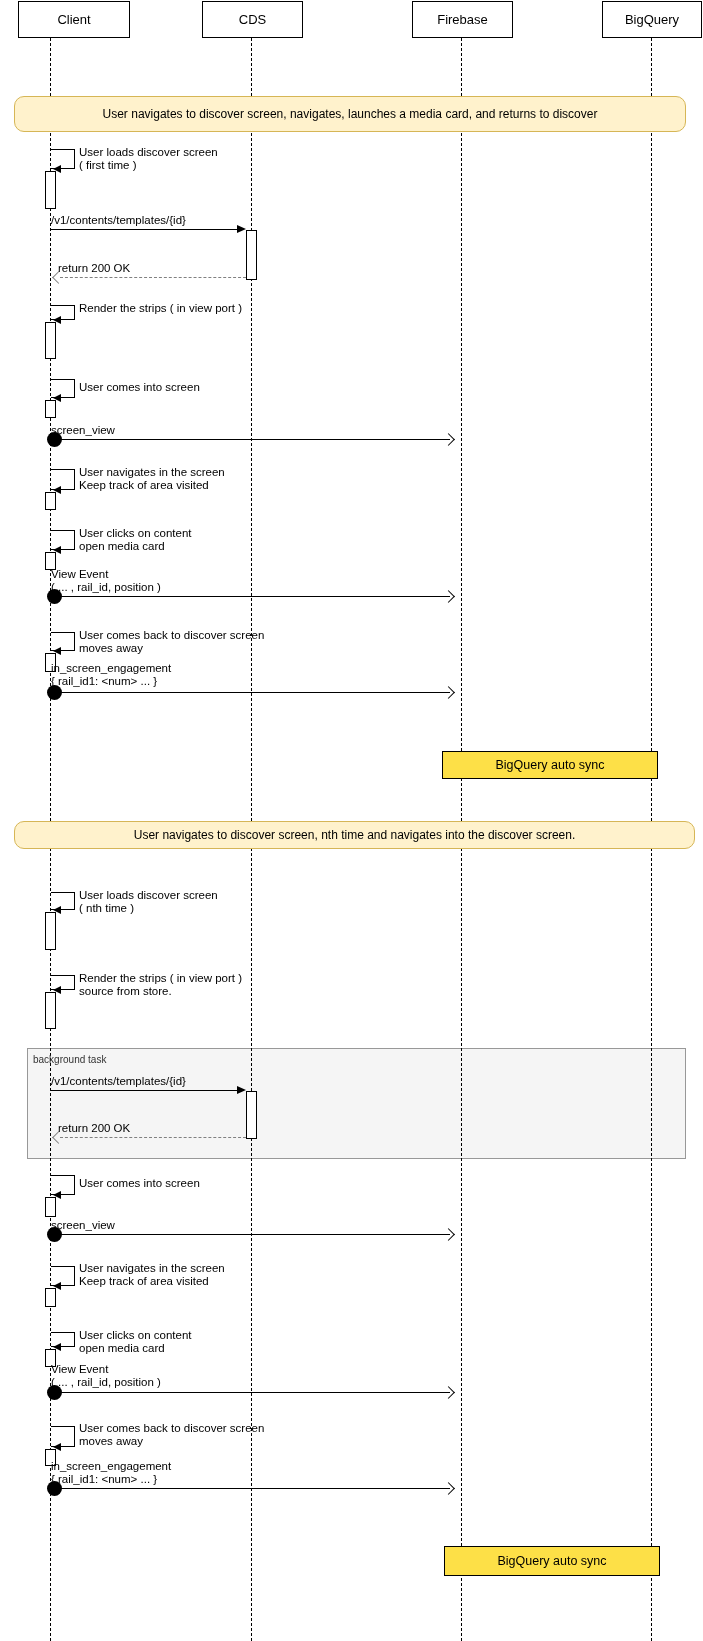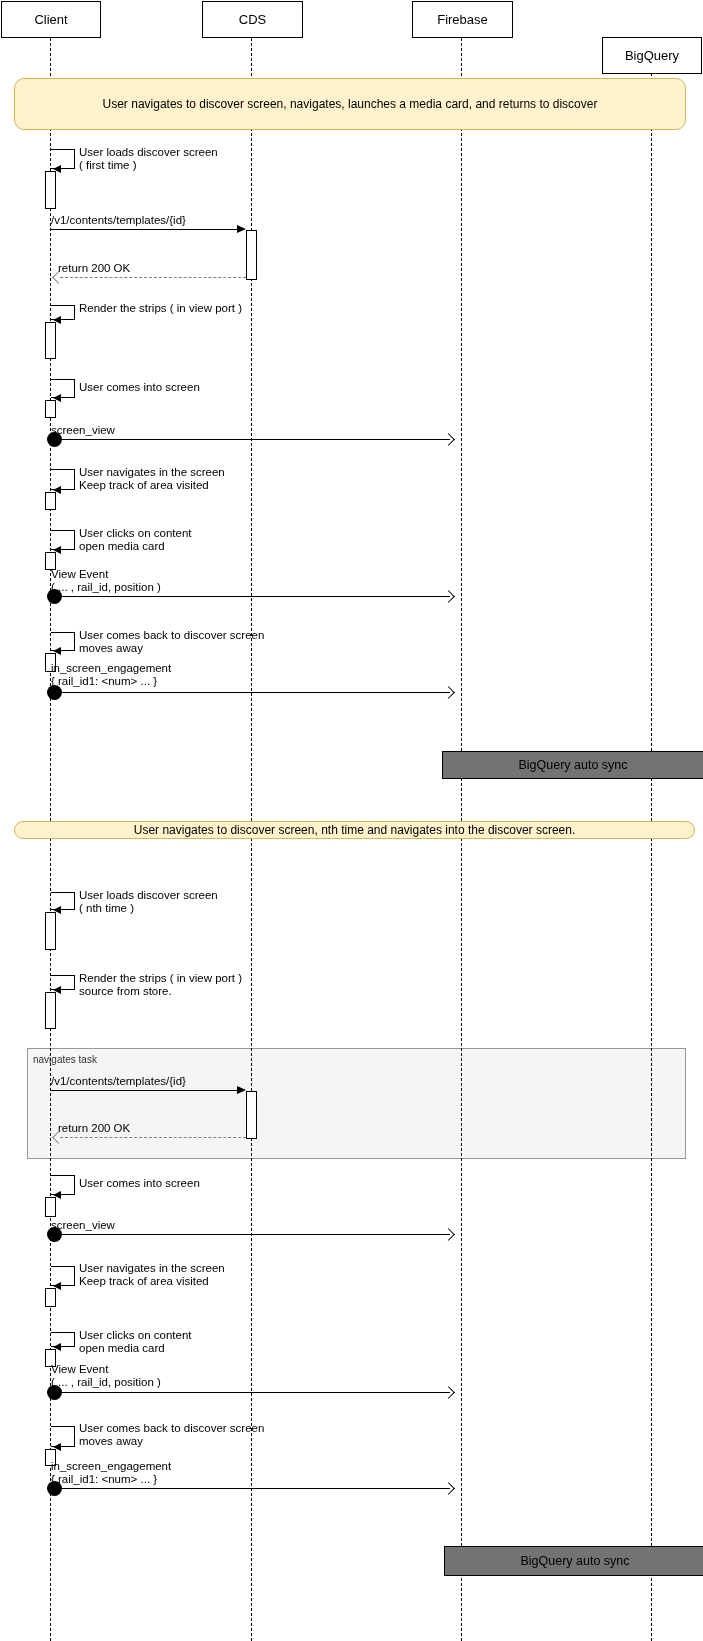--- a/index.html
+++ b/index.html
@@ -39,51 +39,51 @@
     border-top:4.5px solid transparent; border-bottom:4.5px solid transparent; z-index:3; }
   .chev-r { position:absolute; width:9px; height:9px; box-sizing:border-box;
     border-top:1.5px solid #000; border-right:1.5px solid #000;
     transform:rotate(45deg); z-index:3; }
   .chev-l { position:absolute; width:9px; height:9px; box-sizing:border-box;
     border-top:1.5px solid #808080; border-left:1.5px solid #808080;
     transform:rotate(-45deg); z-index:3; }
   .frame { position:absolute; left:27px; width:659px; background:#F5F5F5;
     border:1px solid #989898; box-sizing:border-box; z-index:0; }
   .frame-label { position:absolute; font-size:10px; color:#333; z-index:6; }
-  .syncbox { position:absolute; width:262px; background:#737373; border:1.5px solid #000;
+  .syncbox { position:absolute; width:216px; background:#fde047; border:1.5px solid #000;
     box-sizing:border-box; z-index:5; display:flex; align-items:center;
     justify-content:center; font-size:12.5px; }
 </style>
 </head>
 <body>
 
 <div class="stage">
 
   <div class="lifeline" style="left:50px;"></div>
   <div class="lifeline" style="left:251px;"></div>
   <div class="lifeline" style="left:461px;"></div>
   <div class="lifeline" style="left:651px;"></div>
 
   <div class="frame" style="top:1048px; height:111px;"></div>
-  <div class="frame-label" style="left:33px; top:1054px;">navigates task</div>
-
-  <div class="actor" style="left:1px;   width:100px;">
+  <div class="frame-label" style="left:33px; top:1054px;">background task</div>
+
+  <div class="actor" style="left:18px;   width:112px;">
       <span>Client</span>
     </div>
   <div class="actor" style="left:202px; width:101px;text-align:right;">
       <span>CDS</span>
     </div>
   <div class="actor" style="left:412px; width:101px;">
       <span>Firebase</span>
     </div>
-  <div class="actor" style="left:602px; width:100px;margin-top:36px;">
+  <div class="actor" style="left:602px; width:100px;">
       <span>BigQuery</span>
     </div>
 
-  <div class="banner" style="top:78px; width:672px; height:52px;">
+  <div class="banner" style="top:96px; width:672px; height:36px;">
       <span>User navigates to discover screen, navigates, launches a media card, and returns to discover</span>
     </div>
 
   <div class="selfloop" style="top:149px; height:20px;"></div>
   <div class="lbl" style="left:79px; top:146px;">User loads discover screen
 ( first time )</div>
   <div class="act" style="top:171px; height:38px;"></div>
 
   <div class="lbl ctr" style="left:51px; top:214px; width:195px;">/v1/contents/templates/{id}</div>
   <div class="mline" style="left:51px; top:229px; width:187px;"></div>
@@ -131,21 +131,21 @@
   <div class="lbl ctr" style="left:51px; top:662px; width:402px;">in_screen_engagement
 { rail_id1: &lt;num&gt; ... }</div>
   <div class="evt" style="top:685px;"></div>
   <div class="mline" style="left:60px; top:692px; width:390px;"></div>
   <div class="chev-r" style="left:444px; top:688px;"></div>
 
   <div class="syncbox" style="left:442px; top:751px; height:28px;">
       <span>BigQuery auto sync</span>
     </div>
 
-  <div class="banner" style="top:821px; width:681px; height:18px;">
+  <div class="banner" style="top:821px; width:681px; height:28px;">
       <span>User navigates to discover screen, nth time and navigates into the discover screen.</span>
     </div>
 
   <div class="selfloop" style="top:892px; height:18px;"></div>
   <div class="lbl" style="left:79px; top:889px;">User loads discover screen
 ( nth time )</div>
   <div class="act" style="top:912px; height:38px;"></div>
 
   <div class="selfloop" style="top:975px; height:15px;"></div>
   <div class="lbl" style="left:79px; top:972px;">Render the strips ( in view port )

